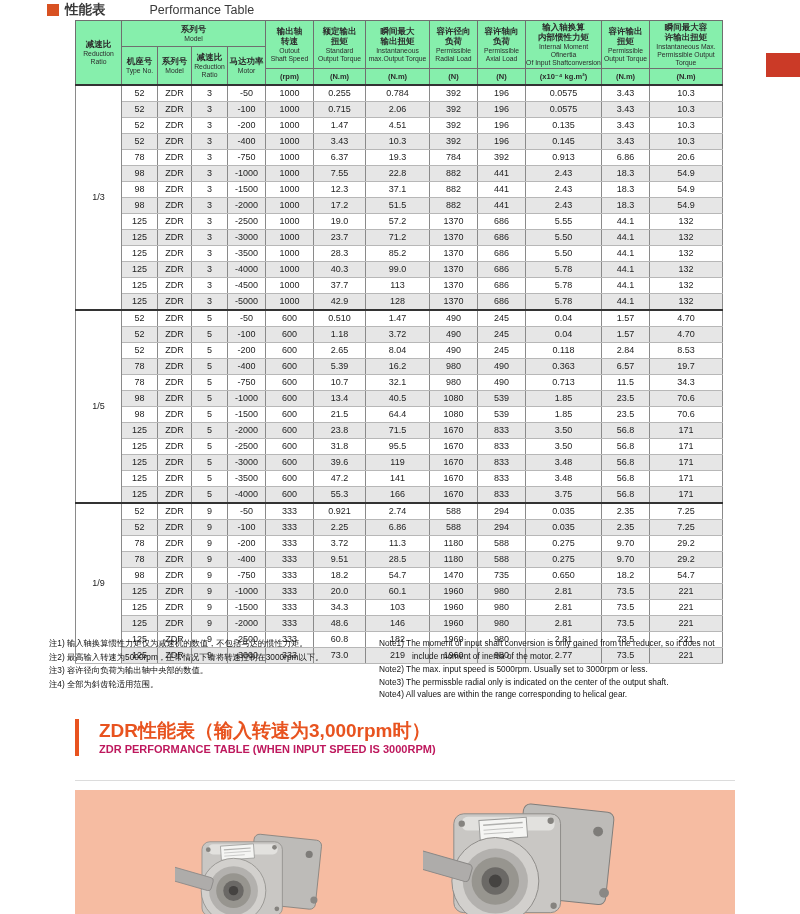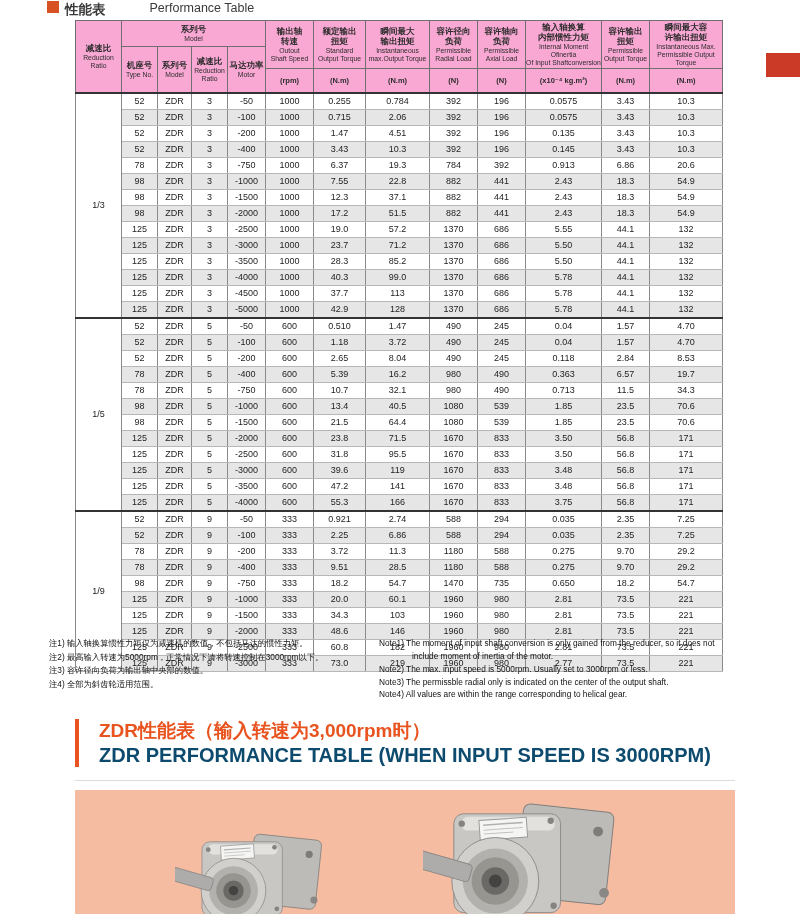--- a/index.html
+++ b/index.html
@@ -1,37 +1,37 @@
 <!DOCTYPE html>
 <html><head>
 <meta charset="utf-8">
 <style>
   html,body{margin:0;padding:0;background:#fff;}
   .page{position:relative;width:800px;height:914px;background:#ffffff;overflow:hidden;
         font-family:"Liberation Sans","DejaVu Sans",sans-serif;}
 
   
-  .title-row{position:absolute;left:47px;top:1px;display:flex;gap:6px;}
+  .title-row{position:absolute;left:47px;top:1px;display:flex;align-items:center;gap:6px;}
   .title-square{width:12px;height:12px;background:#d85122;display:inline-block;}
   .t1-zh{font-size:13.5px;font-weight:bold;color:#3a3a3a;}
   .t1-en{font-size:12.5px;color:#3a3a3a;padding-left:38px;}
 
   
   .page-tab{position:absolute;left:766px;top:53px;width:34px;height:24px;background:#cb3a27;}
 
   
   table.perf-table{position:absolute;left:75px;top:20px;width:647px;border-collapse:collapse;
                    table-layout:fixed;border:1px solid #4a4a4a;}
   .perf-table th,.perf-table td{border:1px solid #8a8a8a;text-align:center;vertical-align:middle;
                    padding:0;overflow:hidden;}
-  .perf-table thead th{background:#f9a8d4;border-color:#6f6f6f;}
+  .perf-table thead th{background:#86efac;border-color:#6f6f6f;}
   .perf-table thead{border-bottom:2px solid #333;}
   .perf-table thead tr:nth-child(1){height:26px;}
   .perf-table thead tr:nth-child(2){height:22px;}
-  .perf-table thead tr:nth-child(3){height:24px;}
+  .perf-table thead tr:nth-child(3){height:16px;}
   .hz{font-size:8.5px;font-weight:bold;color:#2c2c2c;white-space:pre-line;line-height:1.18;}
   .he{font-size:6.8px;font-weight:normal;color:#2c2c2c;white-space:pre-line;line-height:1.15;margin-top:1px;}
   .hu{font-size:7.5px;color:#2c2c2c;}
   .perf-table tbody.group{border-top:2px solid #333;}
   .perf-table tbody td{height:15px;font-size:9px;color:#1d1d1d;
                    border-top:1px solid #b7b7b7;border-bottom:1px solid #b7b7b7;background:#fff;}
   .perf-table tr.alt td{background:#e6e6e6;}
   .perf-table td.ratio-cell{background:#fff !important;font-size:9px;color:#1d1d1d;}
   .perf-table{border-bottom:2px solid #333;}
 
@@ -43,21 +43,21 @@
   .notes-en .note{line-height:1.55;padding-left:33px;text-indent:-33px;}
 
   
   .pre-panel-rule{position:absolute;left:75px;top:780px;width:660px;height:1px;background:#dcdcdc;}
 
   
   .section2{position:absolute;left:75px;top:719px;display:flex;gap:20px;}
   .s2-bar{width:4px;background:#e8531f;}
   .s2-text{display:flex;flex-direction:column;justify-content:center;}
   .s2-zh{font-size:19px;font-weight:bold;color:#e8531f;line-height:1.25;}
-  .s2-en{font-size:20px;font-weight:bold;color:#0c4a6e;line-height:1.2;}
+  .s2-en{font-size:11px;font-weight:bold;color:#be185d;line-height:1.2;}
 
   
   .product-panel{position:absolute;left:75px;top:790px;width:660px;height:124px;
                  background:#f6bca2;overflow:hidden;}
   .gearbox-small{position:absolute;left:100px;top:36px;}
   .gearbox-large{position:absolute;left:348px;top:8px;}
 </style>
 </head>
 <body>
 

